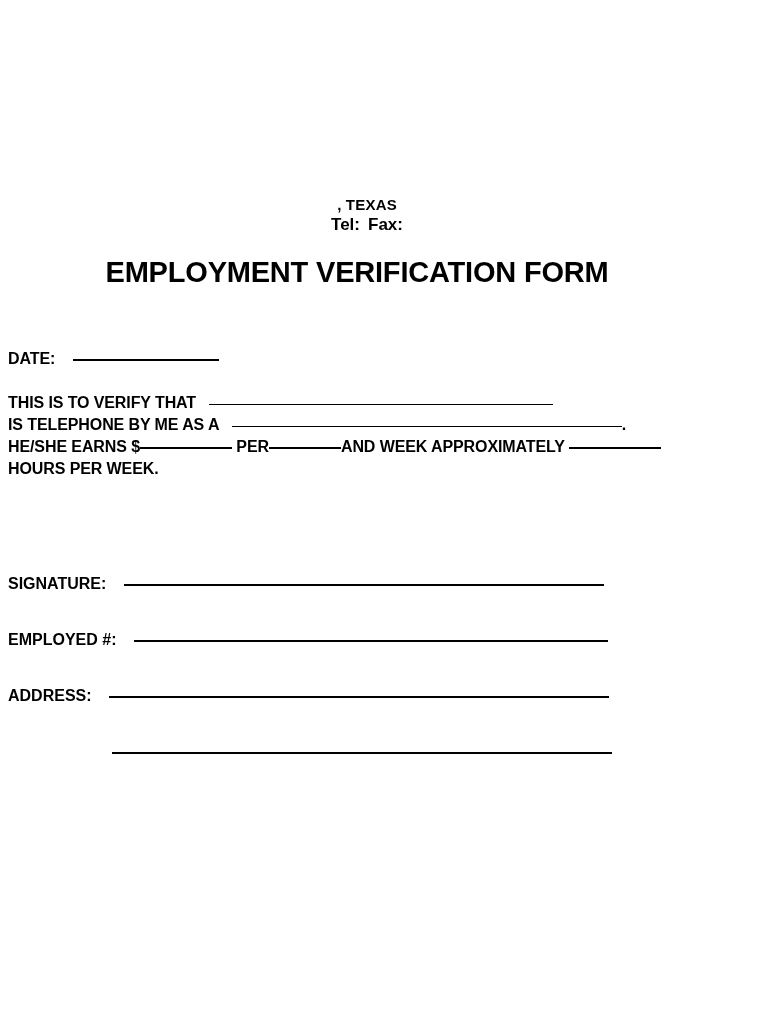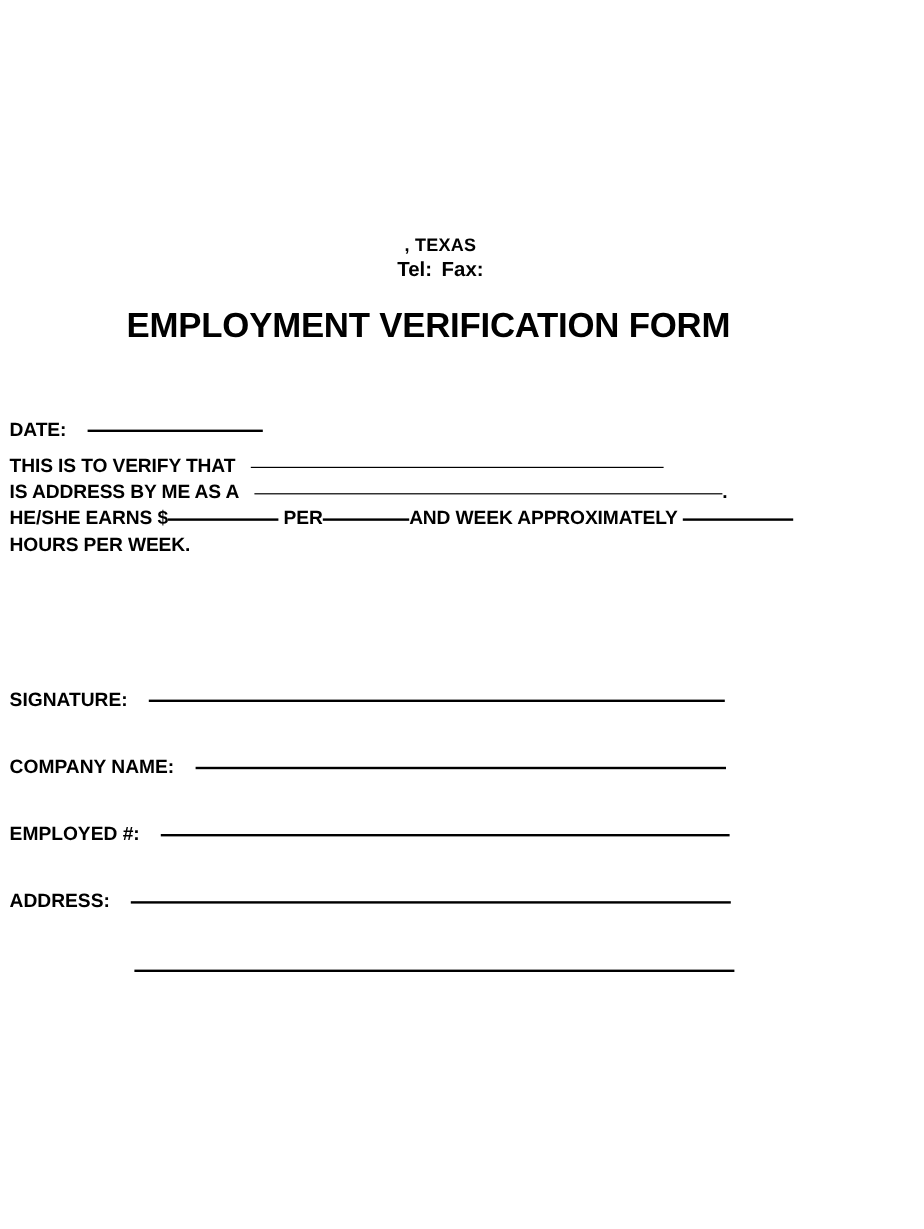--- a/index.html
+++ b/index.html
@@ -68,21 +68,21 @@
     font-weight: bold;
     letter-spacing: -0.1px;
   }
 
   .line-row {
     line-height: 22px;
     white-space: nowrap;
   }
 
   .date-row {
-    margin-bottom: 8px;
+    margin-bottom: 22px;
   }
 
   .rule {
     display: inline-block;
     border-bottom: 2px solid #000;
     vertical-align: 3px;
     height: 0;
   }
   .rule-thin {
     display: inline-block;
@@ -152,21 +152,21 @@
       <span class="rule r-date"></span>
     </div>
 
     <div class="line-row">
       <span>THIS IS TO VERIFY THAT</span>
       <span>&nbsp;</span>
       <span class="rule-thin r-verify"></span>
     </div>
 
     <div class="line-row">
-      <span>IS ADDRESS BY ME AS A</span>
+      <span>IS TELEPHONE BY ME AS A</span>
       <span>&nbsp;</span>
       <span class="rule-thin r-employed"></span><span>.</span>
     </div>
 
     <div class="line-row">
       <span>HE/SHE EARNS $</span><span class="rule r-earns"></span>
       <span>PER</span><span class="rule r-per"></span><span>AND WEEK APPROXIMATELY</span>
       <span class="rule r-approx"></span>
     </div>
 
@@ -177,25 +177,20 @@
   </div>
 
   <div class="fields">
 
     <div class="field-row">
       <span class="field-label">SIGNATURE:</span>
       <span>&nbsp;&nbsp;</span>
       <span class="rule f-sig"></span>
     </div>
 
-    <div class="field-row">
-      <span class="field-label">COMPANY NAME:</span>
-      <span>&nbsp;&nbsp;</span>
-      <span class="rule f-company"></span>
-    </div>
 
     <div class="field-row">
       <span class="field-label">EMPLOYED #:</span>
       <span>&nbsp;&nbsp;</span>
       <span class="rule f-tel"></span>
     </div>
 
     <div class="field-row">
       <span class="field-label">ADDRESS:</span>
       <span>&nbsp;&nbsp;</span>

